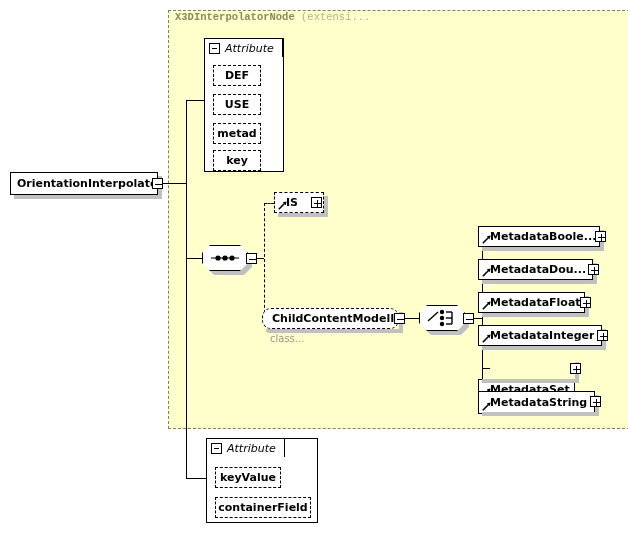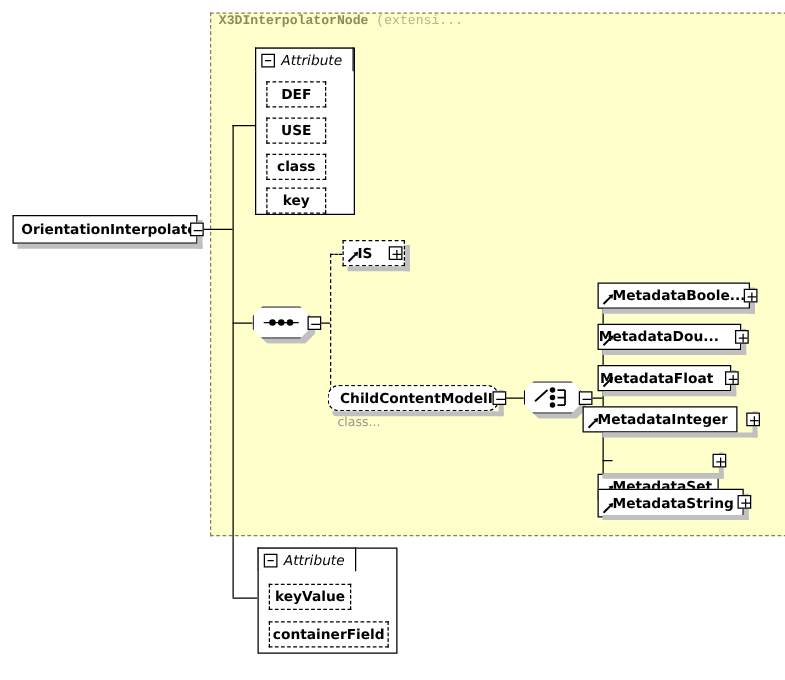--- a/index.html
+++ b/index.html
@@ -202,21 +202,21 @@
     <span>Attribute</span>
   </div>
 
   <div class="attr-item" style="left:213px;top:65px;width:48px;">
     <span>DEF</span>
   </div>
   <div class="attr-item" style="left:213px;top:94px;width:48px;">
     <span>USE</span>
   </div>
   <div class="attr-item" style="left:213px;top:123px;width:48px;">
-    <span>class</span>
+    <span>metad</span>
   </div>
   <div class="attr-item" style="left:213px;top:150px;width:48px;">
     <span>key</span>
   </div>
 
   <div class="comp-wrap" style="left:202px;top:245px;">
     <div class="comp-shadow"></div>
     <div class="compositor"></div>
     <svg width="46" height="26" style="position:absolute;left:0;top:0;">
       <line x1="9" y1="13" x2="37" y2="13" stroke="#000" stroke-width="1"></line>
@@ -299,48 +299,48 @@
     </svg>
   </div>
   <div style="position:absolute;left:482px;top:247px;width:122px;height:4px;background:#c0c0c0;"></div>
   <div style="position:absolute;left:600px;top:230px;width:4px;height:21px;background:#c0c0c0;"></div>
   <div class="pm" style="left:595px;top:231px;transform:none;">
       <i class="hbar"></i>
       <i class="vbar"></i>
     </div>
 
   <div class="node" style="left:478px;top:259px;width:115px;height:21px;">
-    <span class="lbl" style="padding-left:0;">MetadataDou...</span>
+    <span class="lbl" style="padding-left:11px;">MetadataDou...</span>
     <svg class="refarrow" viewBox="0 0 9 9">
       <line x1="0.8" y1="8.2" x2="7.5" y2="1.5" stroke="#000" stroke-width="1.6"></line>
       <polygon points="8.6,0.4 4.8,1.2 7.8,4.2" fill="#000"></polygon>
     </svg>
   </div>
   <div style="position:absolute;left:482px;top:280px;width:115px;height:4px;background:#c0c0c0;"></div>
   <div style="position:absolute;left:593px;top:263px;width:4px;height:21px;background:#c0c0c0;"></div>
   <div class="pm" style="left:588px;top:264px;transform:none;">
       <i class="hbar"></i>
       <i class="vbar"></i>
     </div>
 
   <div class="node" style="left:478px;top:292px;width:107px;height:21px;">
-    <span class="lbl" style="padding-left:1px;">MetadataFloat</span>
+    <span class="lbl" style="padding-left:11px;">MetadataFloat</span>
     <svg class="refarrow" viewBox="0 0 9 9">
       <line x1="0.8" y1="8.2" x2="7.5" y2="1.5" stroke="#000" stroke-width="1.6"></line>
       <polygon points="8.6,0.4 4.8,1.2 7.8,4.2" fill="#000"></polygon>
     </svg>
   </div>
   <div style="position:absolute;left:482px;top:313px;width:107px;height:4px;background:#c0c0c0;"></div>
   <div style="position:absolute;left:585px;top:296px;width:4px;height:21px;background:#c0c0c0;"></div>
   <div class="pm" style="left:580px;top:297px;transform:none;">
       <i class="hbar"></i>
       <i class="vbar"></i>
     </div>
 
-  <div class="node" style="left:466px;top:325px;width:124px;height:21px;">
+  <div class="node" style="left:478px;top:325px;width:124px;height:21px;">
     <span class="lbl" style="padding-left:11px;">MetadataInteger</span>
     <svg class="refarrow" viewBox="0 0 9 9">
       <line x1="0.8" y1="8.2" x2="7.5" y2="1.5" stroke="#000" stroke-width="1.6"></line>
       <polygon points="8.6,0.4 4.8,1.2 7.8,4.2" fill="#000"></polygon>
     </svg>
   </div>
   <div style="position:absolute;left:482px;top:346px;width:124px;height:4px;background:#c0c0c0;"></div>
   <div style="position:absolute;left:602px;top:329px;width:4px;height:21px;background:#c0c0c0;"></div>
   <div class="pm" style="left:597px;top:330px;transform:none;">
       <i class="hbar"></i>

